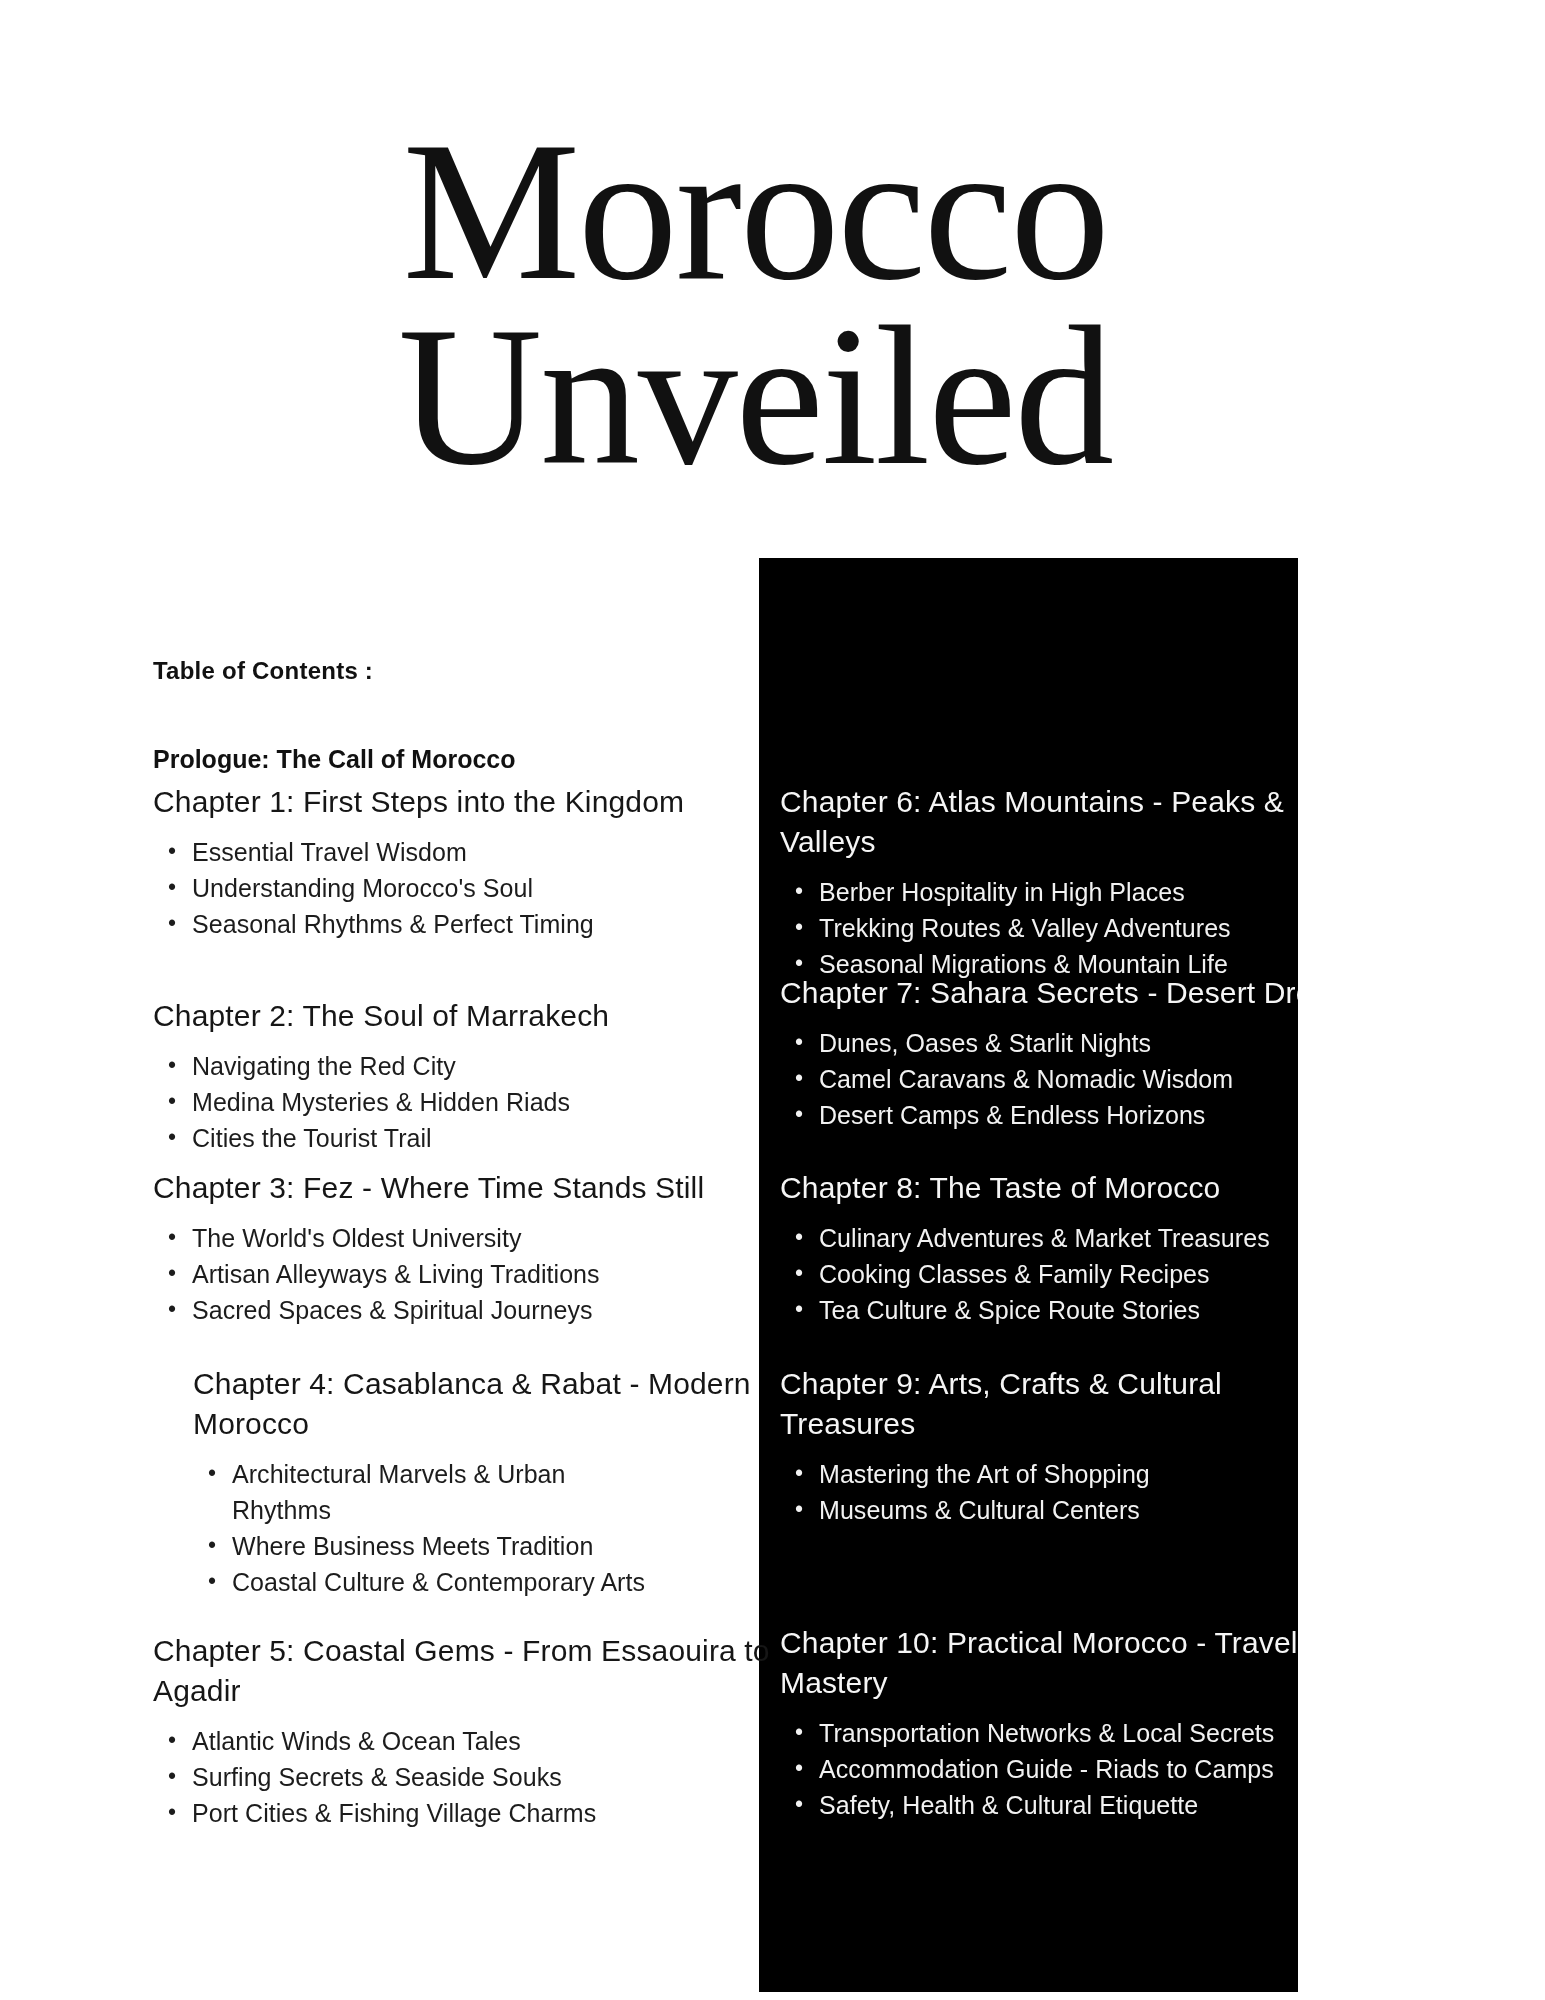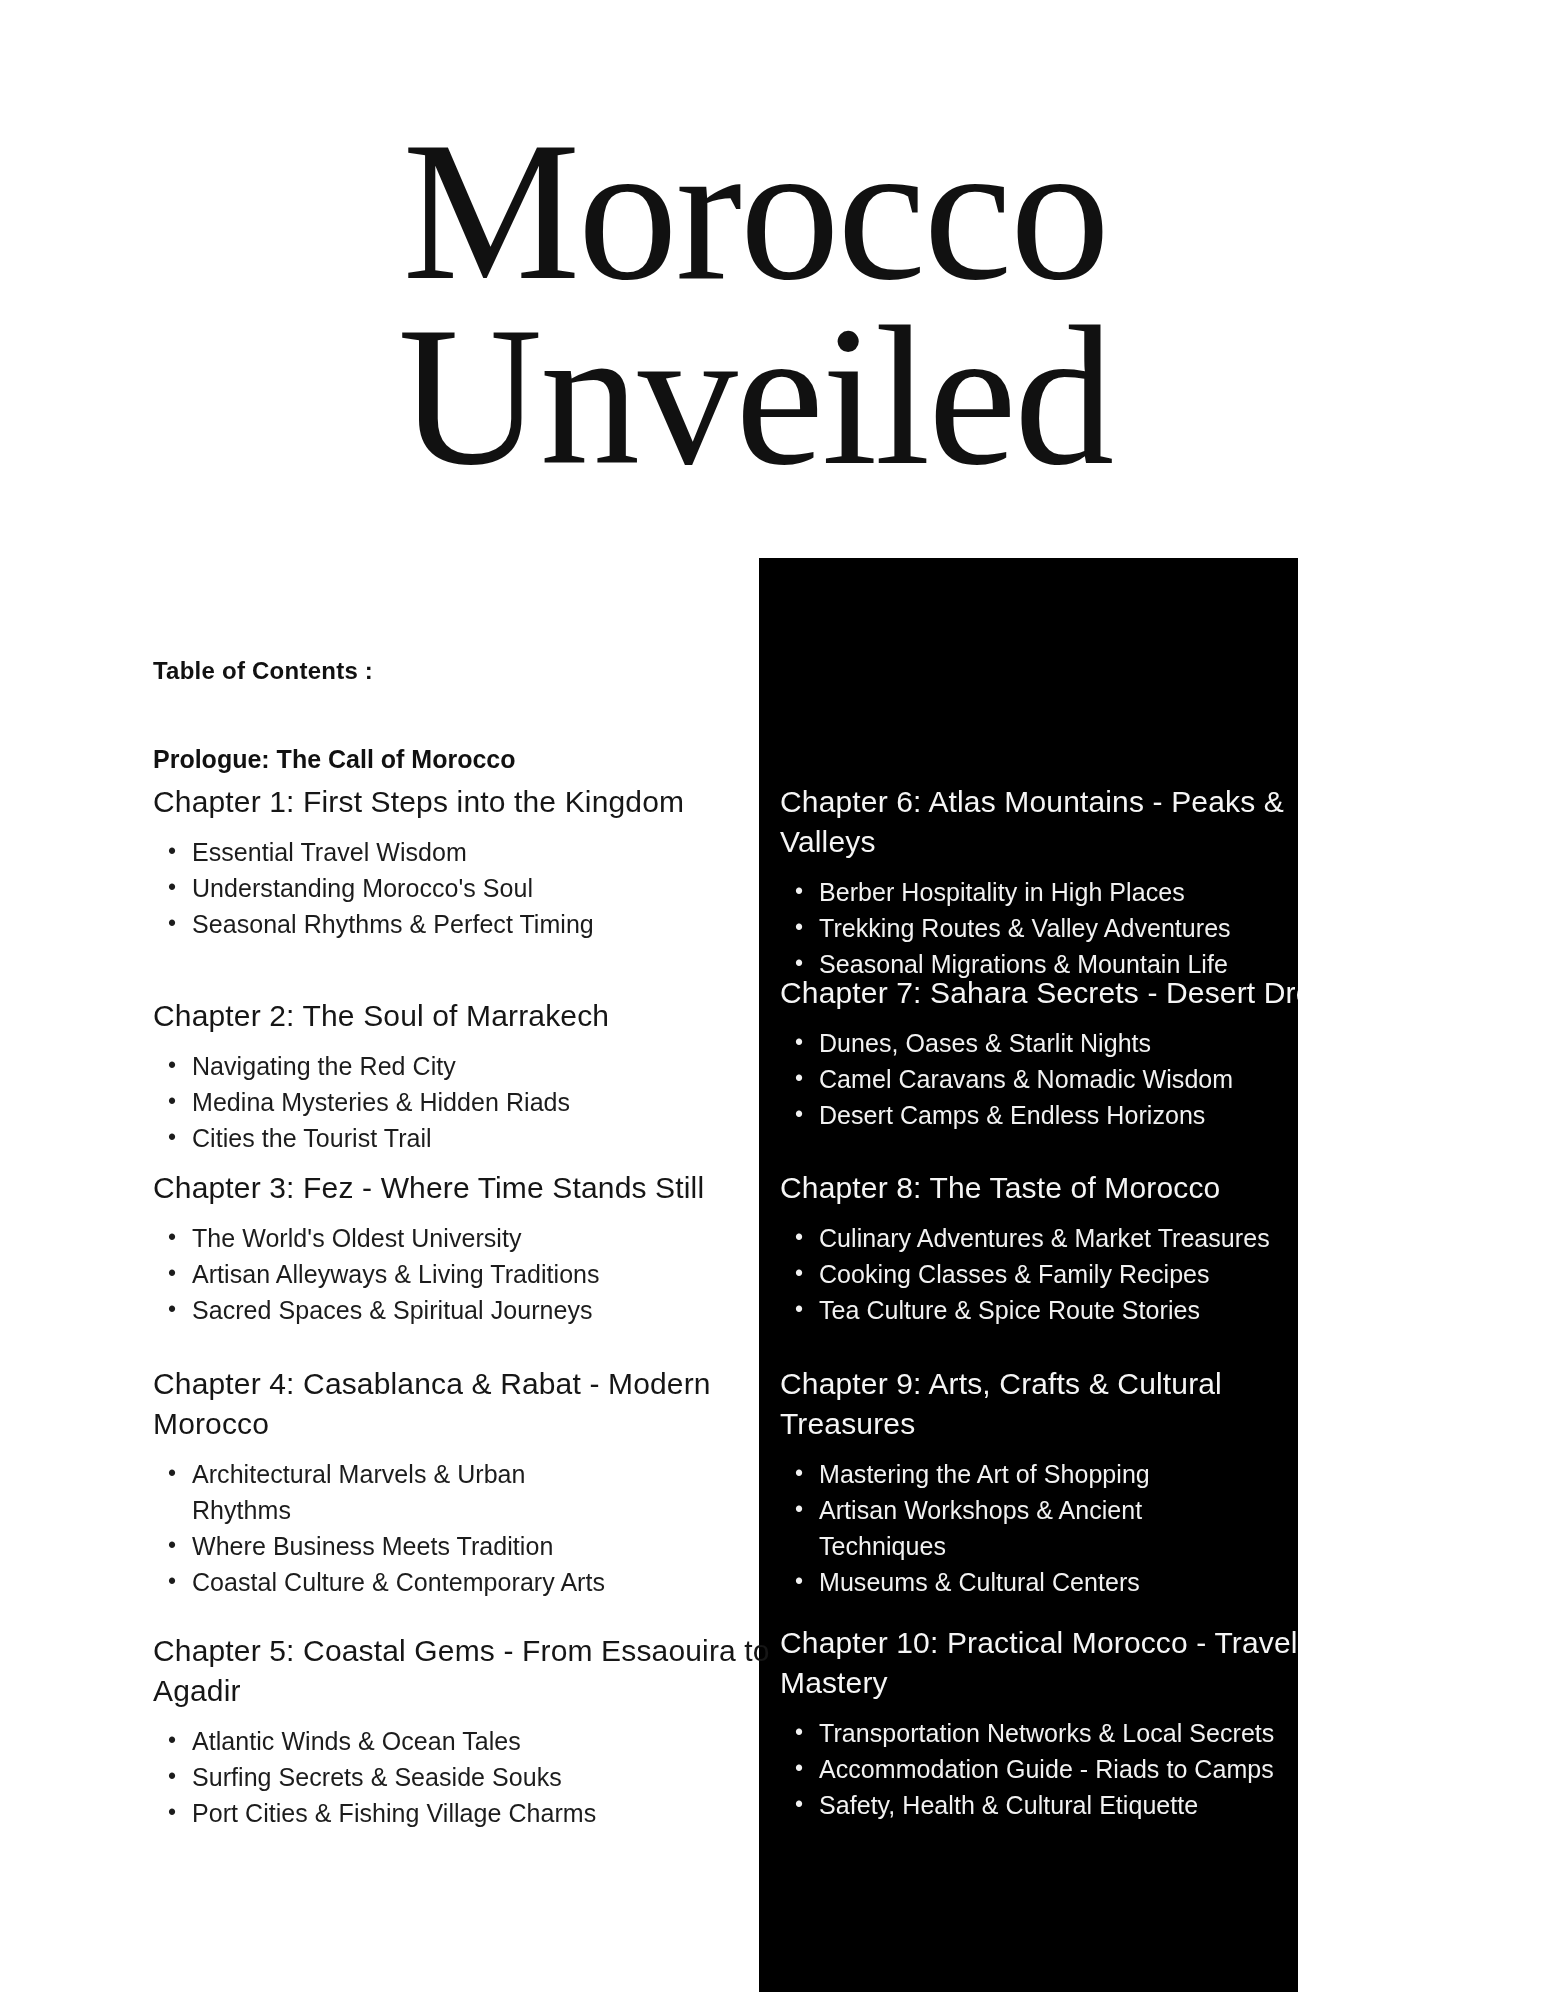--- a/index.html
+++ b/index.html
@@ -139,21 +139,21 @@
 
     <div class="section left" style="top: 1168px;">
       <h3 class="chapter-heading">Chapter 3: Fez - Where Time Stands Still</h3>
       <ul class="bullet-list">
           <li>The World's Oldest University</li>
           <li>Artisan Alleyways &amp; Living Traditions</li>
           <li>Sacred Spaces &amp; Spiritual Journeys</li>
         </ul>
     </div>
 
-    <div class="section left" style="top: 1364px;">
+    <div class="section left" style="top: 1364px; margin-left: 40px;">
       <h3 class="chapter-heading">Chapter 4: Casablanca &amp; Rabat - Modern
 Morocco</h3>
       <ul class="bullet-list">
           <li>Architectural Marvels &amp; Urban
 Rhythms</li>
           <li>Where Business Meets Tradition</li>
           <li>Coastal Culture &amp; Contemporary Arts</li>
         </ul>
     </div>
 
@@ -194,22 +194,20 @@
           <li>Cooking Classes &amp; Family Recipes</li>
           <li>Tea Culture &amp; Spice Route Stories</li>
         </ul>
     </div>
 
     <div class="section right" style="top: 1364px;">
       <h3 class="chapter-heading">Chapter 9: Arts, Crafts &amp; Cultural
 Treasures</h3>
       <ul class="bullet-list">
           <li>Mastering the Art of Shopping</li>
-          <li>Artisan Workshops &amp; Ancient
-Techniques</li>
           <li>Museums &amp; Cultural Centers</li>
         </ul>
     </div>
 
     <div class="section right" style="top: 1623px;">
       <h3 class="chapter-heading">Chapter 10: Practical Morocco - Travel
 Mastery</h3>
       <ul class="bullet-list">
           <li>Transportation Networks &amp; Local Secrets</li>
           <li>Accommodation Guide - Riads to Camps</li>

